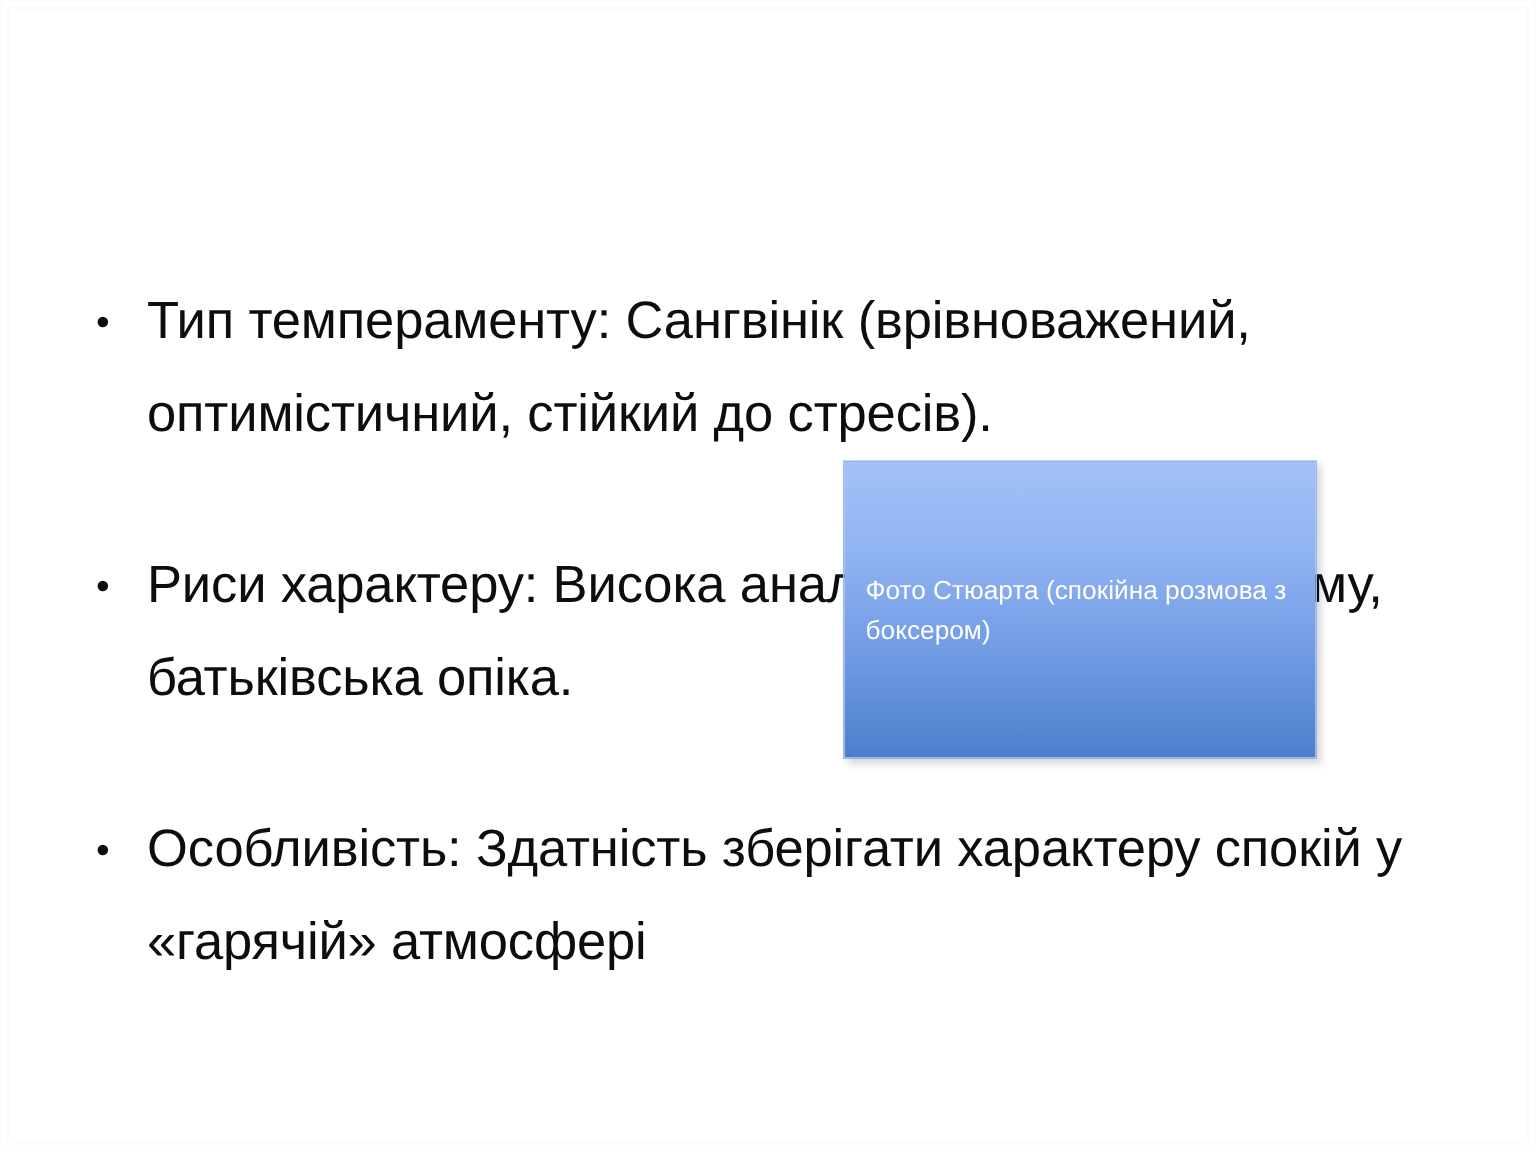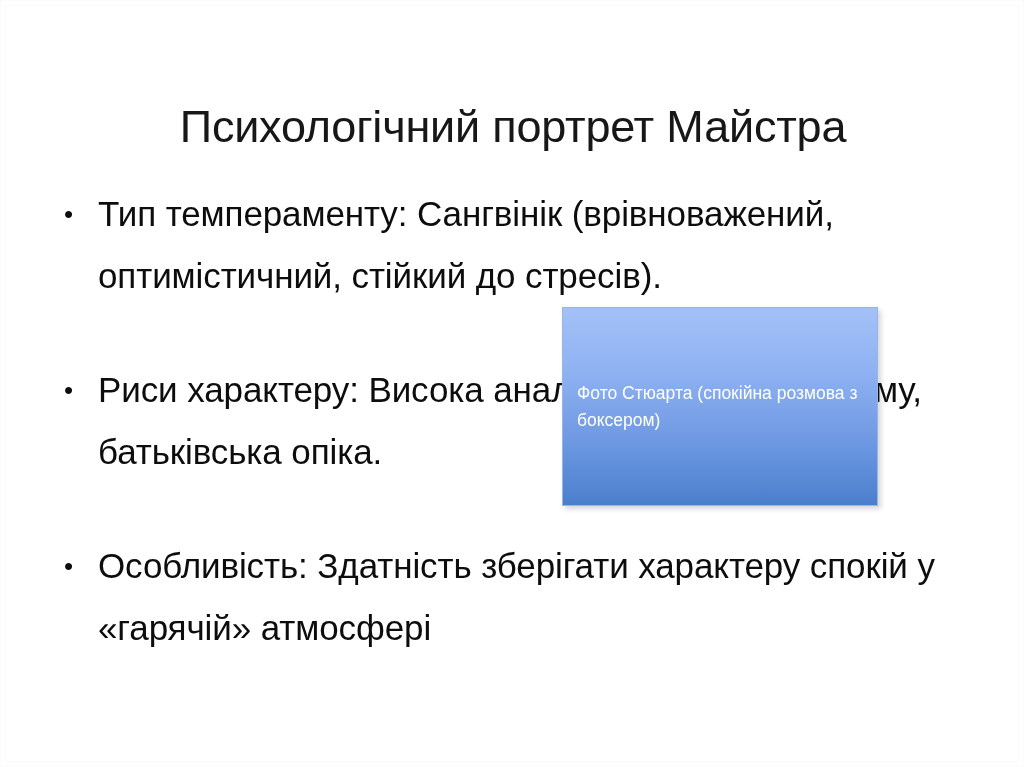--- a/index.html
+++ b/index.html
@@ -114,21 +114,20 @@
     text-align: left;
   }
 </style>
 </head>
 <body>
 
 <div class="slide">
 
   <div class="slide-frame"></div>
 
-  <h1 class="slide-title">Психологічний портрет Майстра</h1>
 
   <div class="body-area">
 
     <p class="bullet">
       <span class="bullet-marker">•</span>
       <span class="bullet-text">Тип темпераменту: Сангвінік (врівноважений, оптимістичний, стійкий до стресів).</span>
     </p>
 
     <p class="bullet">
       <span class="bullet-marker">•</span>

